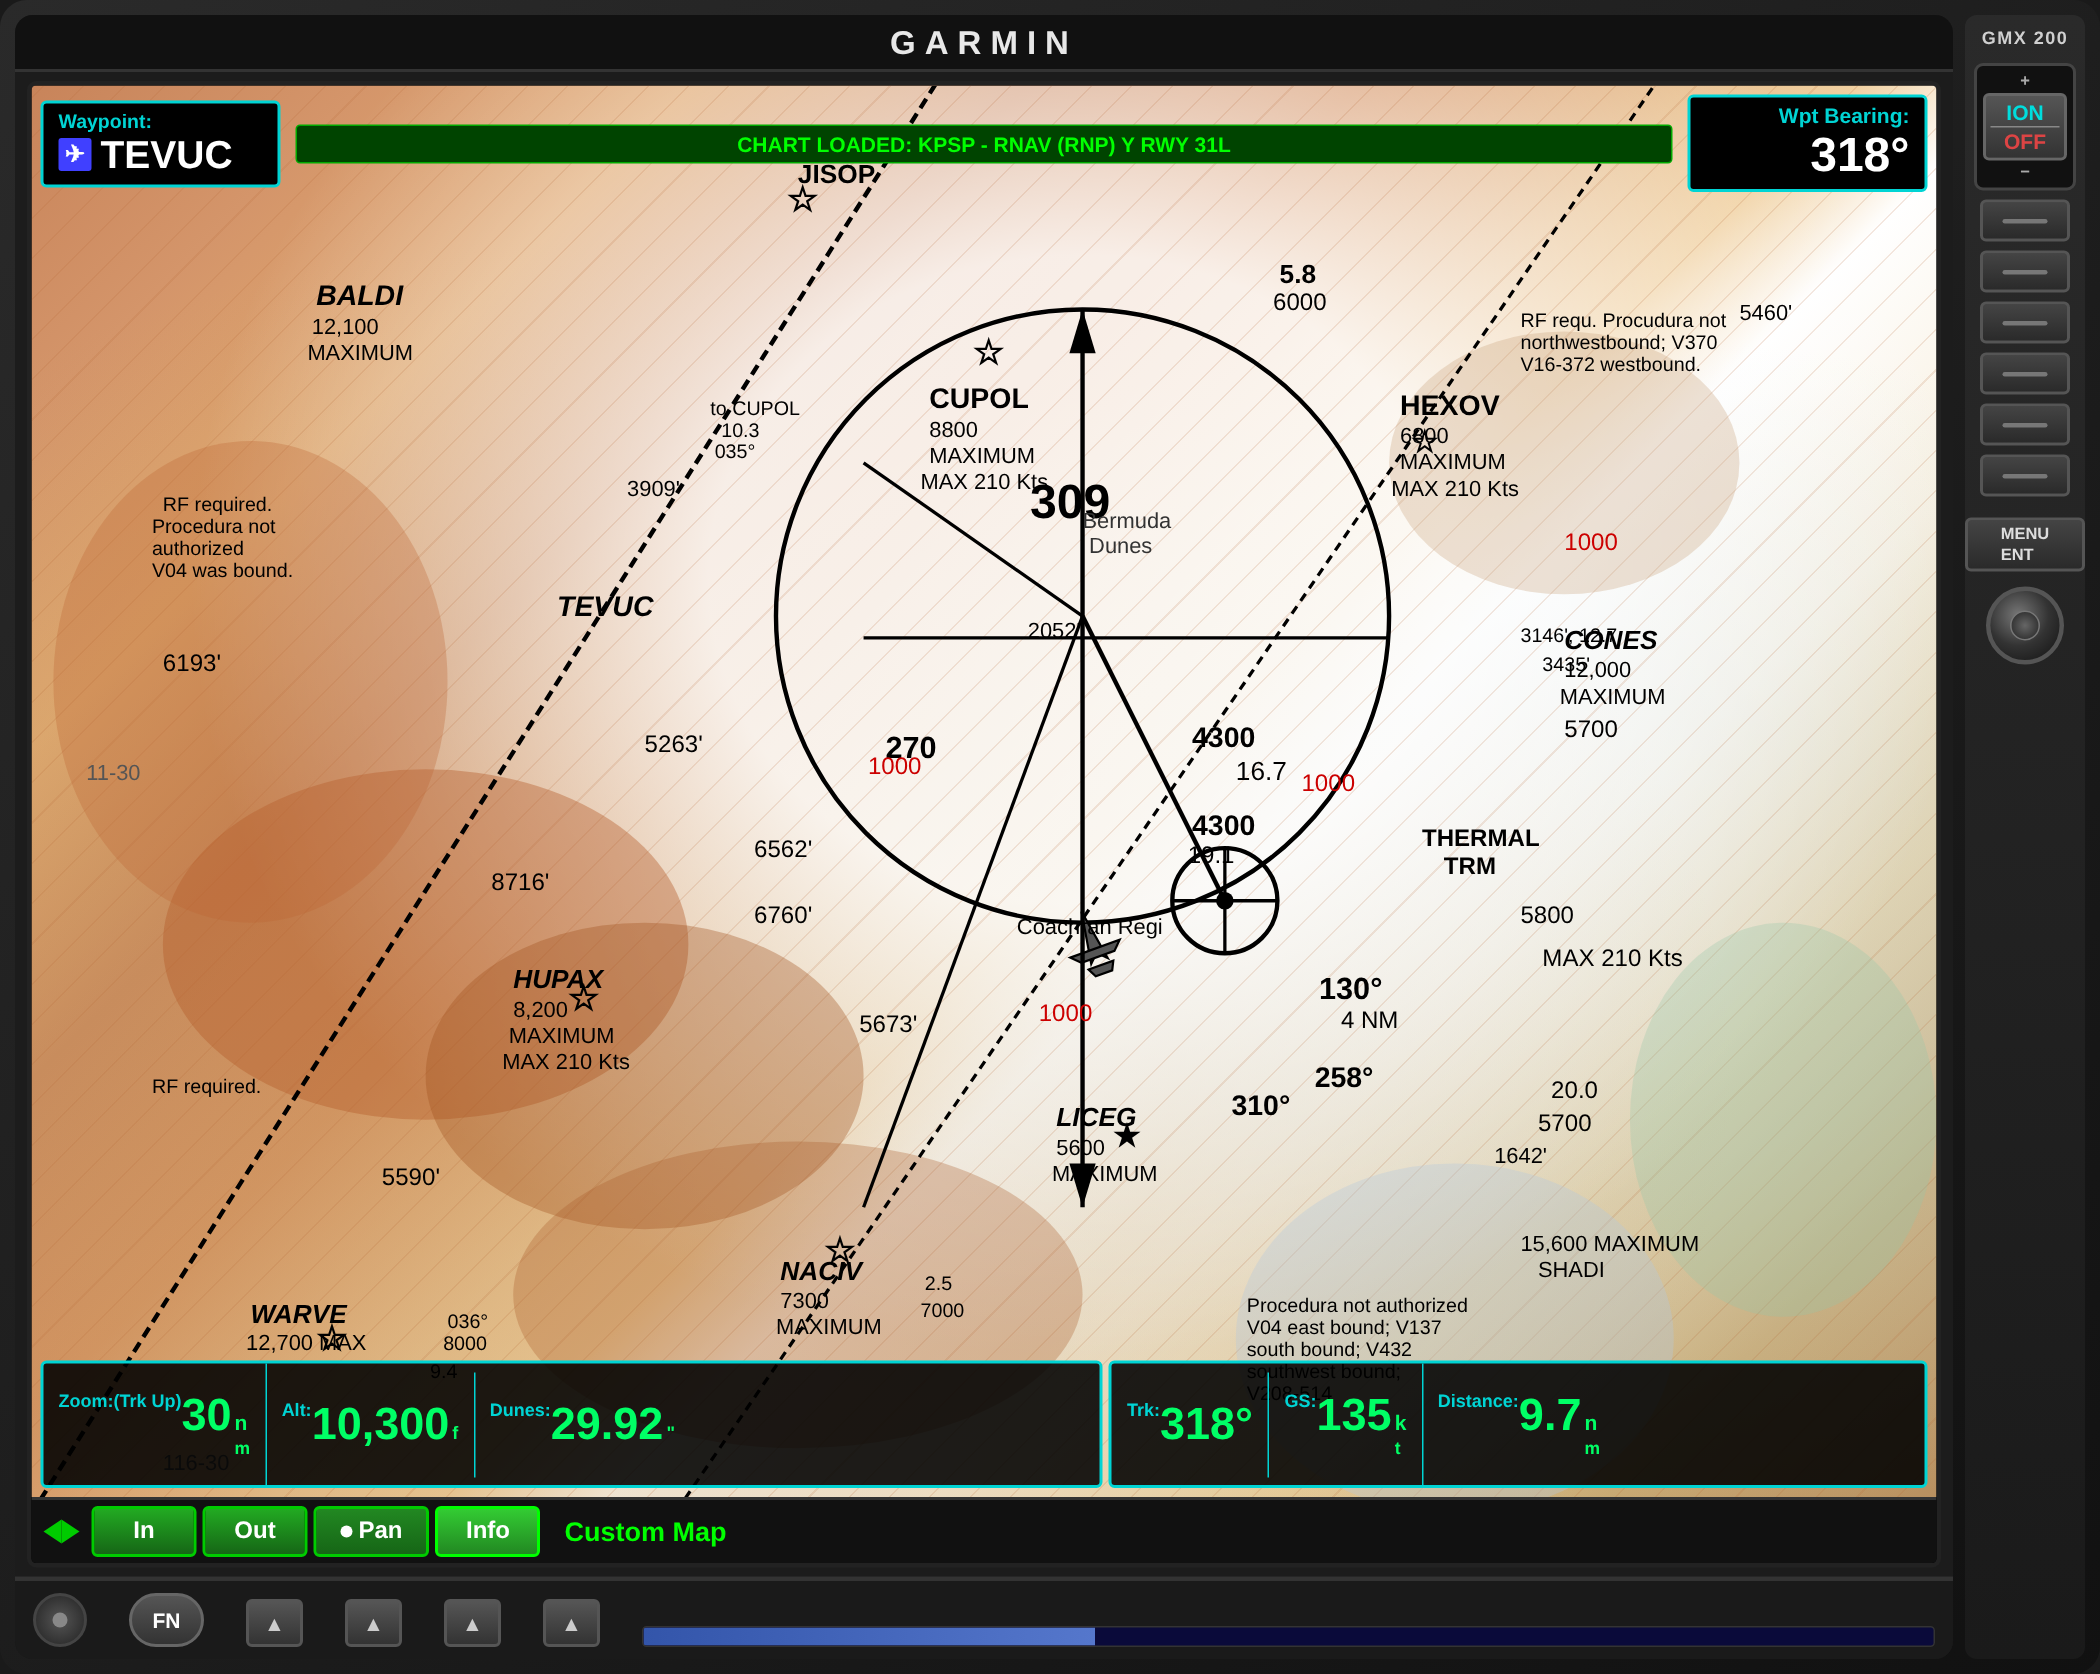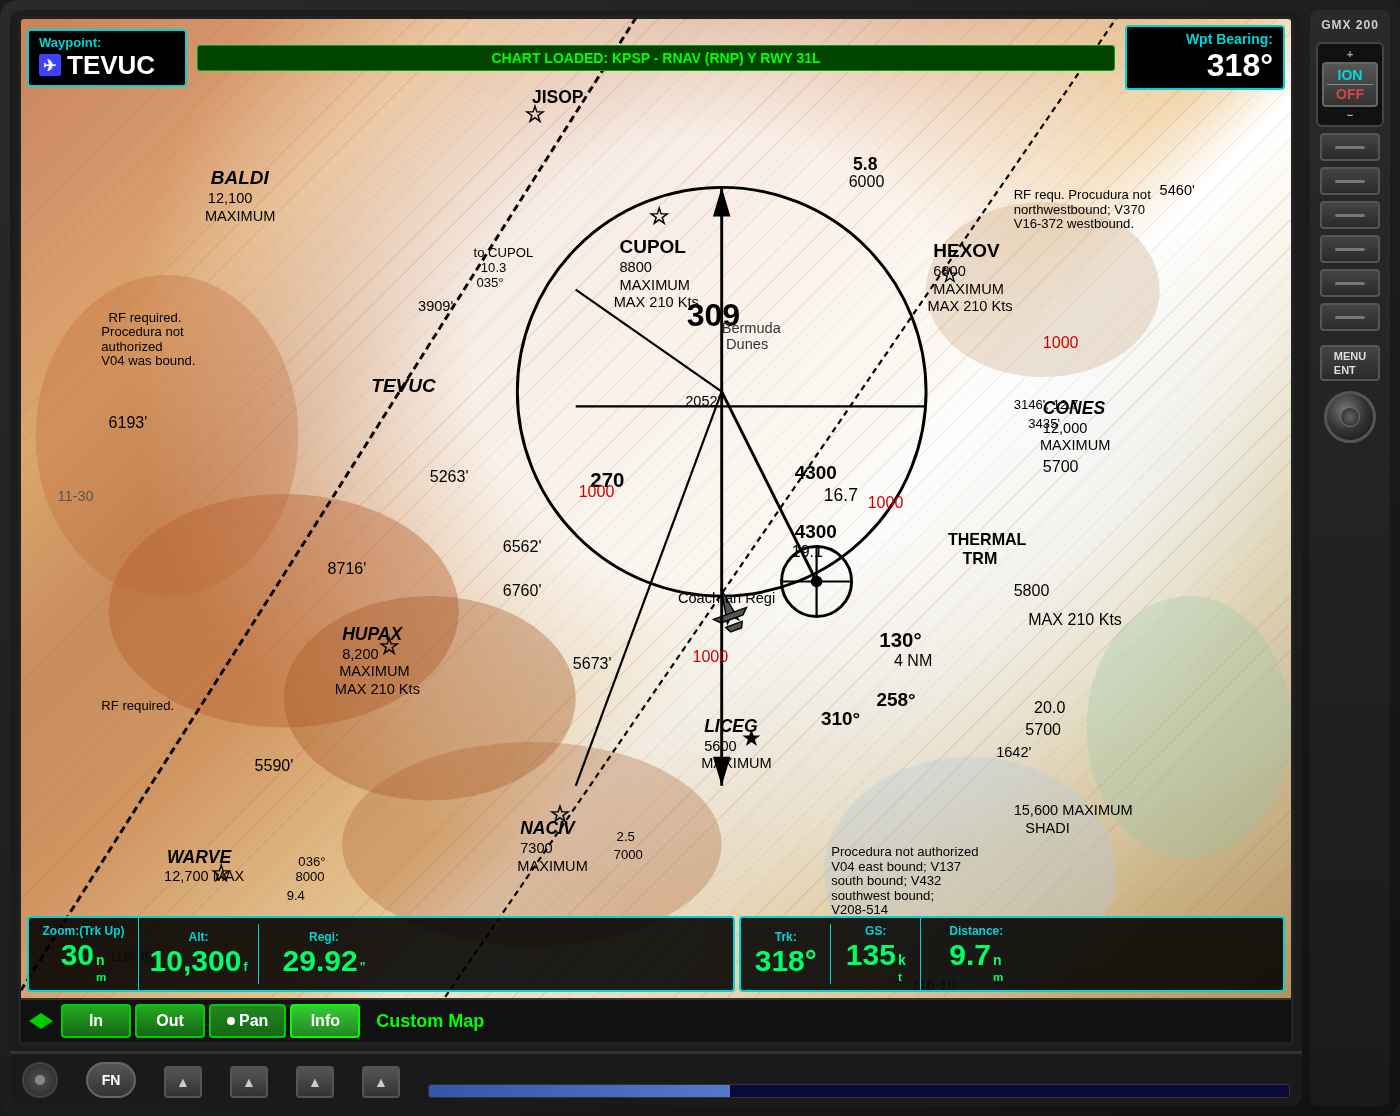--- a/index.html
+++ b/index.html
@@ -193,24 +193,22 @@
       left: 0;
       right: 0;
       display: flex;
       gap: 4px;
       padding: 6px;
       z-index: 10;
     }
 
     .hud-field {
       display: flex;
-      flex-direction: column;
-      padding: 6px 10px;
+      padding: 18px 10px;
       border-right: 1px solid #00d4d4;
-      align-items: center;
     }
     .hud-field:last-child { border-right: none; }
     .hud-field-label {
       color: #00d4d4;
       font-size: 12px;
       font-weight: bold;
       white-space: nowrap;
     }
     .hud-field-value {
       color: #00ff66;
@@ -430,21 +428,21 @@
       width: 30px;
       height: 3px;
       background: #777;
       border-radius: 2px;
     }
 
     .menu-ent-btn {
       background: linear-gradient(180deg, #444, #2a2a2a);
       border: 2px solid #555;
       border-radius: 4px;
-      width: 60px;
+      width: 80px;
       height: 36px;
       display: flex;
       flex-direction: column;
       align-items: center;
       justify-content: center;
       cursor: pointer;
       margin-top: 8px;
     }
     .menu-ent-text {
       color: #ddd;
@@ -473,20 +471,23 @@
       border: 1px solid #777;
     }
   </style>
 </head>
 <body>
 
 <div class="device-outer">
 
   <div class="main-unit">
 
+    <div class="top-bar">
+      <span class="garmin-title">GARMIN</span>
+    </div>
 
     <div class="screen-area">
 
       <div class="chart-bg">
         <div class="chart-overlay"></div>
         <div class="terrain-lines"></div>
 
         <svg style="position:absolute;inset:0;width:100%;height:100%;z-index:5;" viewBox="0 0 870 700" preserveAspectRatio="xMidYMid slice">
 
           <rect x="0" y="0" width="870" height="700" fill="none"></rect>
@@ -700,21 +701,21 @@
               </span>
             </div>
             <div class="hud-field" style="border-right:1px solid #00d4d4; min-width:120px;">
               <span class="hud-field-label">Alt:</span>
               <span class="hud-field-value">
                 <span>10,300</span>
                   <span class="hud-unit-sup">f</span>
               </span>
             </div>
             <div class="hud-field" style="min-width:130px;">
-              <span class="hud-field-label">Regi:</span>
+              <span class="hud-field-label">Dunes:</span>
               <span class="hud-field-value">
                 <span>29.92</span>
                   <span class="hud-unit-sup">"</span>
               </span>
             </div>
           </div>
 
           <div style="flex:1; background:rgba(0,0,0,0.88); border:2px solid #00d4d4; border-radius:4px; display:flex; flex-direction:row; align-items:center;">
             <div class="hud-field" style="border-right:1px solid #00d4d4; min-width:90px;">
               <span class="hud-field-label">Trk:</span>

